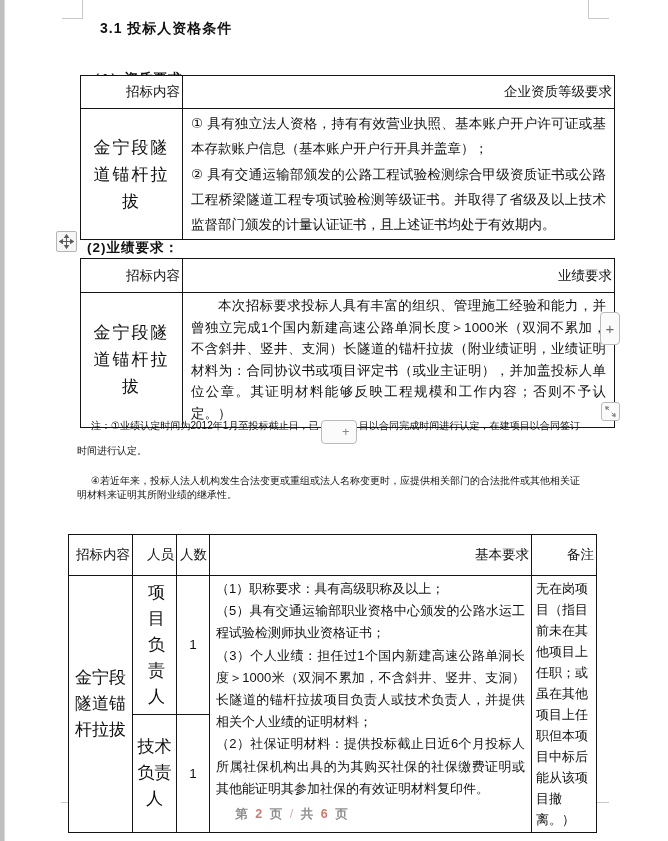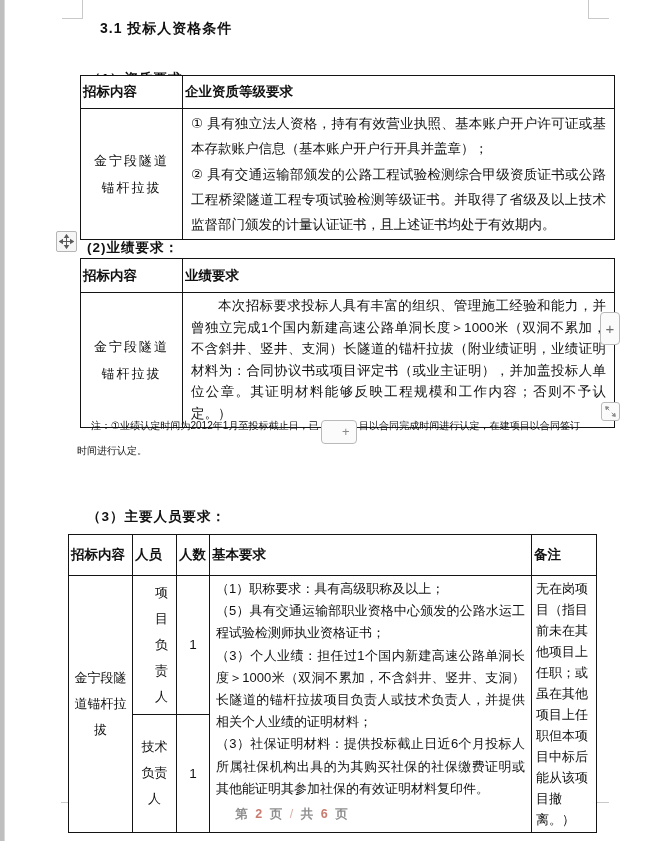--- a/index.html
+++ b/index.html
@@ -12,22 +12,22 @@
   
   .left-strip{left:0;top:0;width:4px;height:841px;background:#bfbfbf;border-right:1px solid #d9d9d9;}
   
   .mark{background:#c9c9c9;}
   
   .h1{left:100px;top:20px;font-size:14px;font-weight:bold;letter-spacing:1px;}
   .h2{font-size:13.5px;font-weight:bold;letter-spacing:1px;}
   
   table.doc{position:absolute;border-collapse:collapse;table-layout:fixed;background:#fff;}
   table.doc th,table.doc td{border:1.6px solid #141414;overflow:hidden;vertical-align:middle;}
-  table.doc th{font-size:13.5px;font-weight:bold;text-align:left;padding:0 2px;}
-  .lbl{ text-align:center;font-size:13px;letter-spacing:2px;line-height:27px;padding:0 6px;}
+  table.doc th{font-size:13.5px;font-weight:normal;text-align:right;padding:0 2px;}
+  .lbl{ text-align:center;font-size:17px;letter-spacing:2px;line-height:27px;padding:0 6px;}
   .body-txt{font-size:13.5px;text-align:justify;padding:2px 8px;vertical-align:top;}
   .body-txt p{margin:0;}
   #t1 .body-txt p{line-height:25.3px;}
   #t2 .body-txt p{line-height:21.6px;text-indent:27px;}
   
   .notes{left:60px;top:402px;width:537px;font-size:10px;line-height:13.4px;color:#141414;}
   .notes p{margin:17px;text-indent:14px;text-align:justify;}
   .notes p.flush{text-indent:14px;}
   
   #t3 td.req{font-size:13px;line-height:22.2px;text-align:justify;padding:2px 6px;vertical-align:top;}
@@ -119,60 +119,60 @@
     </table>
 
   <div class="abs ctl plus-v">
     <span>+</span>
   </div>
 
   <div class="abs notes">
     <p><span>注：①业绩认定时间为2012年1月至投标截止日，已</span><span class="inline-plus">
           <span>+</span>
         </span><span>目以合同完成时间进行认定，在建项目以合同签订时间进行认定。</span></p>
+    <p class="flush">④若近年来，投标人法人机构发生合法变更或重组或法人名称变更时，应提供相关部门的合法批件或其他相关证明材料来证明其所附业绩的继承性。</p>
   </div>
 
   <div class="abs ctl resize-btn">
     <svg width="13" height="13" viewBox="0 0 16 16">
       <g stroke="#8c8c8c" stroke-width="1.2" fill="#8c8c8c">
         <line x1="3" y1="3" x2="6.5" y2="6.5"></line>
         <polygon points="2,2 6,2.8 2.8,6"></polygon>
         <line x1="13" y1="13" x2="9.5" y2="9.5"></line>
         <polygon points="14,14 10,13.2 13.2,10"></polygon>
       </g>
     </svg>
   </div>
 
-  <div class="abs h2" style="left:87px;top:508px;">（3）主要人员要求：</div>
 
   <table class="doc" id="t3" style="left:68px;top:534px;width:528px;">
     <colgroup>
       <col style="width:64px;">
         <col style="width:44px;">
         <col style="width:33px;">
         <col style="width:322px;">
         <col style="width:65px;">
     </colgroup>
     <tbody>
         <tr style="height:41px;">
       <th>招标内容</th>
       <th>人员</th>
       <th>人数</th>
       <th>基本要求</th>
       <th>备注</th>
     </tr>
     <tr style="height:111px;">
       <td class="lbl" rowspan="2" style="letter-spacing:0;line-height:26px;padding:0 4px;">金宁段隧道锚杆拉拔</td>
-      <td class="lbl" style="letter-spacing:0;line-height:26px;padding:0 22px;text-align:right;">项目负责人</td>
+      <td class="lbl" style="letter-spacing:0;line-height:26px;padding:0 15px;text-align:right;">项目负责人</td>
       <td class="cnt">1</td>
       <td class="req" rowspan="2">
         <p>（1）职称要求：具有高级职称及以上；</p>
         <p>（5）具有交通运输部职业资格中心颁发的公路水运工程试验检测师执业资格证书；</p>
         <p>（3）个人业绩：担任过1个国内新建高速公路单洞长度＞1000米（双洞不累加，不含斜井、竖井、支洞）长隧道的锚杆拉拔项目负责人或技术负责人，并提供相关个人业绩的证明材料；</p>
-        <p>（3）社保证明材料：提供投标截止日近6个月投标人所属社保机构出具的为其购买社保的社保缴费证明或其他能证明其参加社保的有效证明材料复印件。</p>
+        <p>（2）社保证明材料：提供投标截止日近6个月投标人所属社保机构出具的为其购买社保的社保缴费证明或其他能证明其参加社保的有效证明材料复印件。</p>
       </td>
       <td class="remark" rowspan="2">无在岗项目（指目前未在其他项目上任职；或虽在其他项目上任职但本项目中标后能从该项目撤离。）</td>
     </tr>
     <tr style="height:112px;">
       <td class="lbl" style="letter-spacing:0;line-height:26px;padding:0 4px;">技术负责人</td>
       <td class="cnt">1</td>
     </tr>
   </tbody>
     </table>
 

